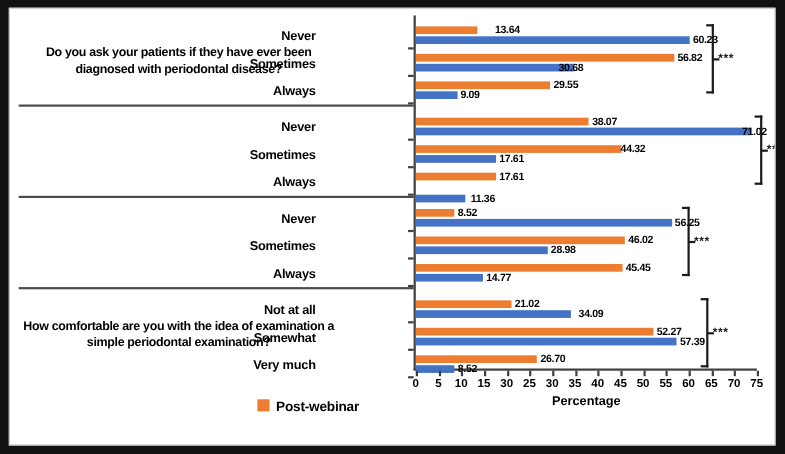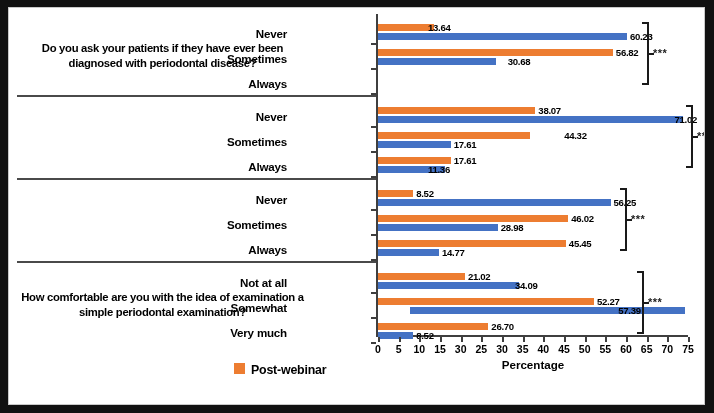--- a/index.html
+++ b/index.html
@@ -226,45 +226,55 @@
       <div class="val-axis-line"></div>
       <div id="groups-host">
           <div class="group" style="top: 6px; height: 83px;">
             <div class="group-label" style="top: 50%; transform: translateY(-50%);">Do you ask your patients if they have ever been diagnosed with periodontal disease?</div>
             <div class="cat-row" style="top: 6px;">
               <div class="cat-label">Never</div>
               <div class="tick" style="top: 23px;"></div>
               <div class="bars">
                 <div class="bar-line" style="top: 4px; width: 56.3787px;">
                   <div class="bar post"></div>
-                  <div class="bar-val" style="left: 47px;">13.64</div>
+                  <div class="bar-val" style="left: 69px;">13.64</div>
                 </div>
                 <div class="bar-line" style="top: 13px; width: 248.951px;">
                   <div class="bar pre"></div>
                   <div class="bar-val" style="left: 248.951px;">60.23</div>
                 </div>
               </div>
             </div>
             <div class="cat-row" style="top: 31px;">
               <div class="cat-label">Sometimes</div>
               <div class="tick" style="top: 23px;"></div>
               <div class="bars">
                 <div class="bar-line" style="top: 4px; width: 234.856px;">
                   <div class="bar post"></div>
                   <div class="bar-val" style="left: 234.856px;">56.82</div>
                 </div>
-                <div class="bar-line" style="top: 13px; width: 118px;">
+                <div class="bar-line" style="top: 13px; width: 144px;">
                   <div class="bar pre"></div>
                   <div class="bar-val" style="left: 126.811px;">30.68</div>
                 </div>
               </div>
             </div>
             <div class="cat-row" style="top: 56px;">
               <div class="cat-label">Always</div>
               <div class="tick" style="top: 23px;"></div>
+              <div class="bars">
+                <div class="bar-line" style="top: 4px; width: 122.14px;">
+                  <div class="bar post"></div>
+                  <div class="bar-val" style="left: 122.14px;">29.55</div>
+                </div>
+                <div class="bar-line" style="top: 13px; width: 37.572px;">
+                  <div class="bar pre"></div>
+                  <div class="bar-val" style="left: 37.572px;">9.09</div>
+                </div>
+              </div>
             </div>
           </div>
           <div class="group" style="top: 89px; height: 83px;">
             <div class="cat-row" style="top: 6px;">
               <div class="cat-label">Never</div>
               <div class="tick" style="top: 23px;"></div>
               <div class="bars">
                 <div class="bar-line" style="top: 4px; width: 157.356px;">
                   <div class="bar post"></div>
                   <div class="bar-val" style="left: 157.356px;">38.07</div>
@@ -272,39 +282,39 @@
                 <div class="bar-line" style="top: 13px; width: 305px;">
                   <div class="bar pre"></div>
                   <div class="bar-val" style="left: 293.549px;">71.02</div>
                 </div>
               </div>
             </div>
             <div class="cat-row" style="top: 31px;">
               <div class="cat-label">Sometimes</div>
               <div class="tick" style="top: 23px;"></div>
               <div class="bars">
-                <div class="bar-line" style="top: 4px; width: 152px; text-decoration: underline;">
+                <div class="bar-line" style="top: 4px; width: 187px; text-decoration: underline;">
                   <div class="bar post"></div>
                   <div class="bar-val" style="left: 183.189px;">44.32</div>
                 </div>
                 <div class="bar-line" style="top: 13px; width: 72.788px;">
                   <div class="bar pre"></div>
                   <div class="bar-val" style="left: 72.788px;">17.61</div>
                 </div>
               </div>
             </div>
             <div class="cat-row" style="top: 56px;">
               <div class="cat-label">Always</div>
               <div class="tick" style="top: 23px;"></div>
               <div class="bars">
                 <div class="bar-line" style="top: 4px; width: 72.788px;">
                   <div class="bar post"></div>
                   <div class="bar-val" style="left: 72.788px;">17.61</div>
                 </div>
-                <div class="bar-line" style="top: 13px; width: 67px;">
+                <div class="bar-line" style="top: 24px; width: 45px;">
                   <div class="bar pre"></div>
                   <div class="bar-val" style="left: 46.9547px;">11.36</div>
                 </div>
               </div>
             </div>
           </div>
           <div class="group" style="top: 172px; height: 83px;">
             <div class="cat-row" style="top: 6px;">
               <div class="cat-label">Never</div>
               <div class="tick" style="top: 23px;"></div>
@@ -353,33 +363,33 @@
             <div class="cat-row" style="top: 6px;">
               <div class="cat-label">Not at all</div>
               <div class="tick" style="top: 23px;"></div>
               <div class="bars">
                 <div class="bar-line" style="top: 4px; width: 86.8827px;">
                   <div class="bar post"></div>
                   <div class="bar-val" style="left: 86.8827px;">21.02</div>
                 </div>
                 <div class="bar-line" style="top: 13px; width: 140.905px;">
                   <div class="bar pre"></div>
-                  <div class="bar-val" style="left: 134px;">34.09</div>
+                  <div class="bar-val" style="left: 145px;">34.09</div>
                 </div>
               </div>
             </div>
             <div class="cat-row" style="top: 31px;">
               <div class="cat-label">Somewhat</div>
               <div class="tick" style="top: 23px;"></div>
               <div class="bars">
                 <div class="bar-line" style="top: 4px; width: 216.049px;">
                   <div class="bar post"></div>
                   <div class="bar-val" style="left: 216.049px;">52.27</div>
                 </div>
-                <div class="bar-line" style="top: 13px; width: 275px; padding-left: 32px;">
+                <div class="bar-line" style="top: 13px; width: 237px;">
                   <div class="bar pre"></div>
                   <div class="bar-val" style="left: 237.212px;">57.39</div>
                 </div>
               </div>
             </div>
             <div class="cat-row" style="top: 56px;">
               <div class="cat-label">Very much</div>
               <div class="tick" style="top: 23px;"></div>
               <div class="bars">
                 <div class="bar-line" style="top: 4px; width: 110.36px;">

